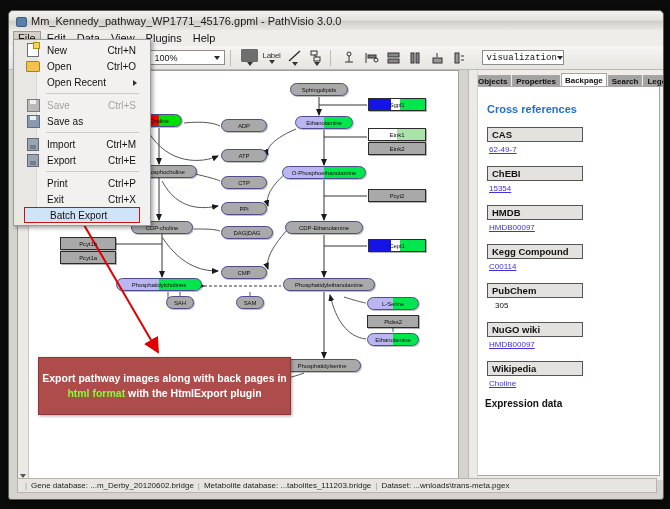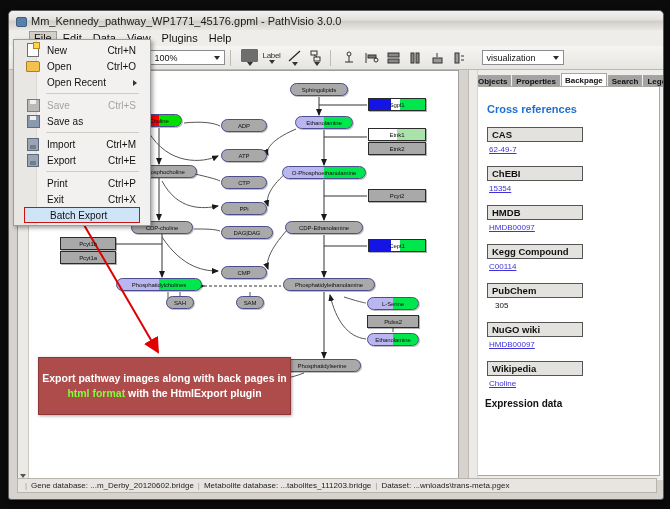--- a/index.html
+++ b/index.html
@@ -38,21 +38,21 @@
     background:#5b7fa6;border:1px solid #3e5f85;border-radius:2px;
   }
   .title-text{
     font-size:11px;color:#1a1a1a;font-weight:400;white-space:nowrap;
   }
 
   
   .menubar{
     position:absolute;left:0;top:19px;right:0;height:16px;
     background:#efedea;border-bottom:3px solid #4d7c0f;
-    display:flex;align-items:center;padding-left:20px;
+    display:flex;align-items:center;padding-left:4px;
   }
   .menu-item{
     font-size:11px;color:#111;padding:1px 5px;margin-right:1px;line-height:13px;
     cursor:default;
   }
   .menu-item.active{
     background:#d4d0c8;border:1px solid #9a9a9a;border-bottom-color:#d4d0c8;
     padding:0px 4px;position:relative;z-index:40;
   }
 
@@ -85,21 +85,21 @@
     border-top:4px solid #333;margin-left:3px;margin-right:2px;
   }
   .tb-icon{
     width:15px;height:14px;border:1px solid #6b6b6b;background:#e9e7e3;
     display:block;position:relative;border-radius:1px;
   }
   .tb-icon.dark{background:#6e6e6e;}
   .vis-combo{
     width:82px;height:15px;background:#fff;border:1px solid #8d8d8d;
     display:flex;align-items:center;justify-content:space-between;
-    font-size:9px;color:#111;padding:0 1px 0 4px;box-sizing:border-box;margin-left:14px;
+    font-size:9px;color:#111;padding:0 1px 0 4px;box-sizing:border-box;margin-left:14px;font-family:Liberation Mono, monospace;
   }
   .lbl-mini{font-size:8px;color:#333;letter-spacing:-.3px;}
 
   
   .filemenu{
     position:absolute;left:4px;top:28px;width:120px;
     background:#f2f1ef;border:1px solid #9c9c9c;
     box-shadow:2px 2px 4px rgba(0,0,0,.35);
     z-index:60;padding:2px 8px;
   }

